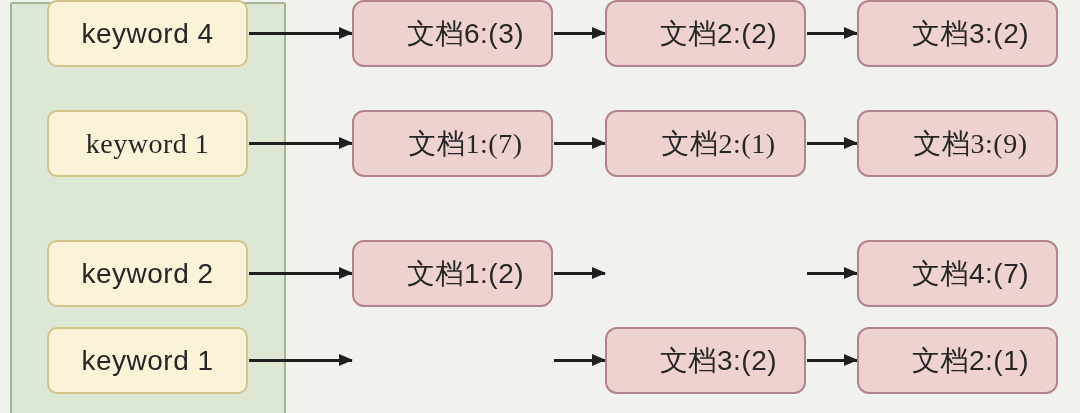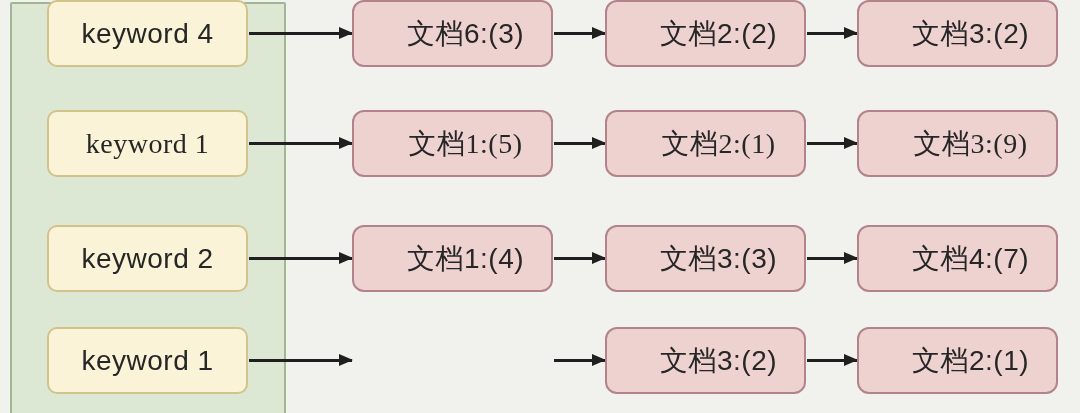--- a/index.html
+++ b/index.html
@@ -36,21 +36,21 @@
     z-index:0;
   }
   .row{
     position:absolute;
     left:0;
     width:1080px;height:67px;
     z-index:1;
   }
   .row:nth-of-type(1){top:23px;}
   .row:nth-of-type(2){top:110px;font-family:Liberation Serif, serif;}
-  .row:nth-of-type(3){top:225px;}
+  .row:nth-of-type(3){top:240px;}
   .row:nth-of-type(4){top:327px;}
   .box{
     position:absolute;
     top:0;
     height:67px;width:201px;
     display:flex;align-items:center;justify-content:center;
     font-size:28px;
     letter-spacing:0.5px;
     white-space:nowrap;
   }
@@ -93,44 +93,41 @@
 
 <div class="canvas">
   <div class="keyword-panel"></div>
 
   <div class="row">
     <div class="box kw">
       <span>keyword 1</span>
     </div>
     <div class="arrow arrow-a"></div>
     <div class="box doc doc-1">
-      <span>文档1:(5)</span>
+      <span>文档1:(7)</span>
     </div>
     <div class="arrow arrow-b"></div>
     <div class="box doc doc-2">
       <span>文档2:(1)</span>
     </div>
     <div class="arrow arrow-c"></div>
     <div class="box doc doc-3">
       <span>文档3:(9)</span>
     </div>
   </div>
 
   <div class="row">
     <div class="box kw">
       <span>keyword 2</span>
     </div>
     <div class="arrow arrow-a"></div>
     <div class="box doc doc-1">
-      <span>文档1:(4)</span>
+      <span>文档1:(2)</span>
     </div>
     <div class="arrow arrow-b"></div>
-    <div class="box doc doc-2">
-      <span>文档3:(3)</span>
-    </div>
     <div class="arrow arrow-c"></div>
     <div class="box doc doc-3">
       <span>文档4:(7)</span>
     </div>
   </div>
 
   <div class="row">
     <div class="box kw">
       <span>keyword 1</span>
     </div>

